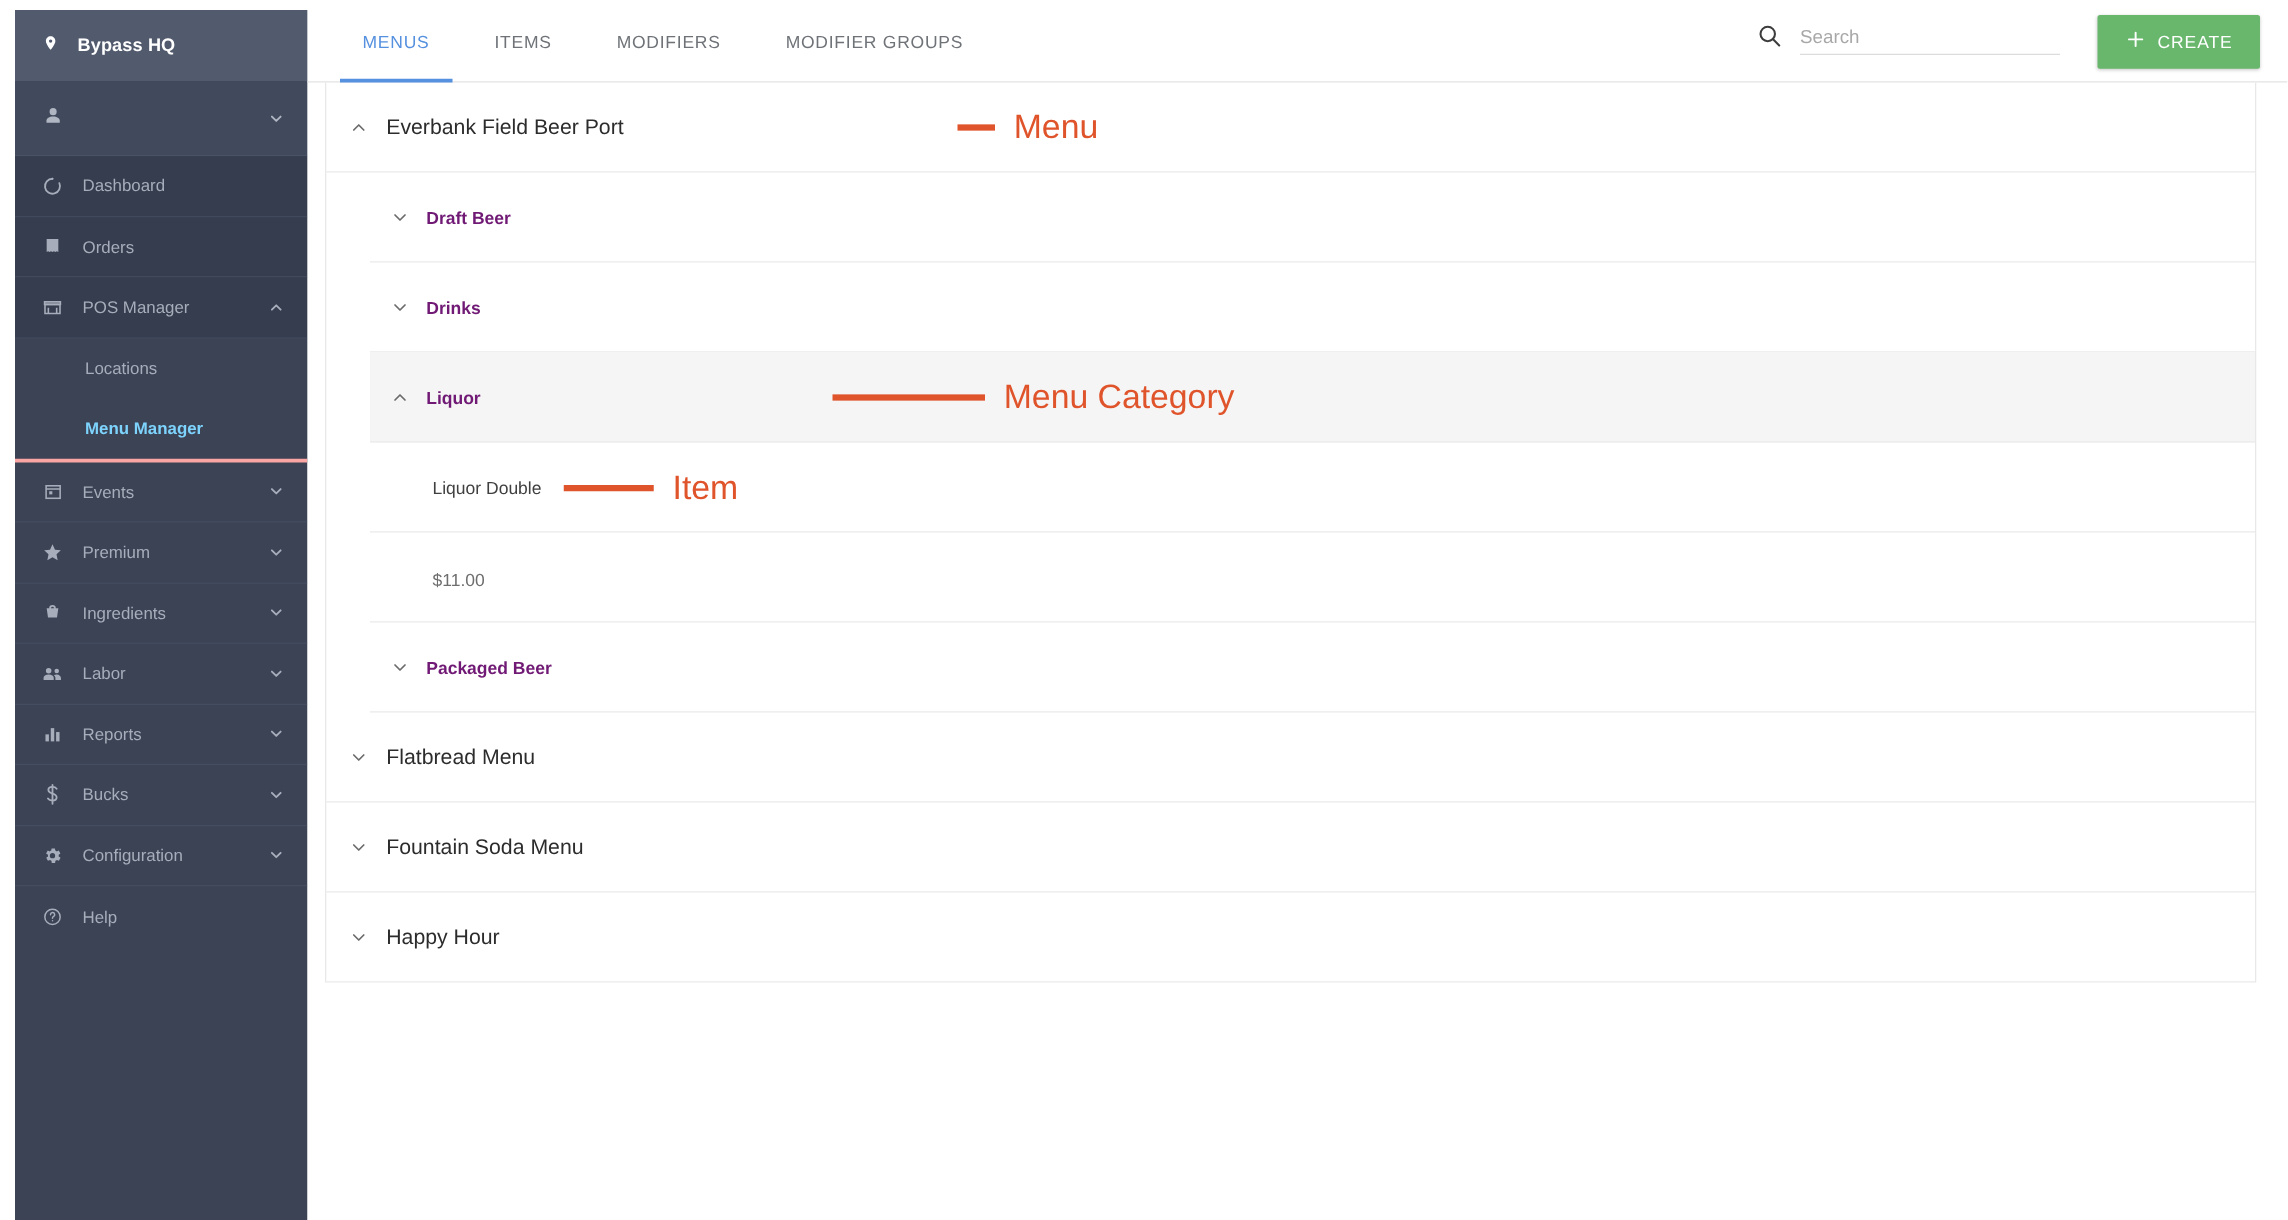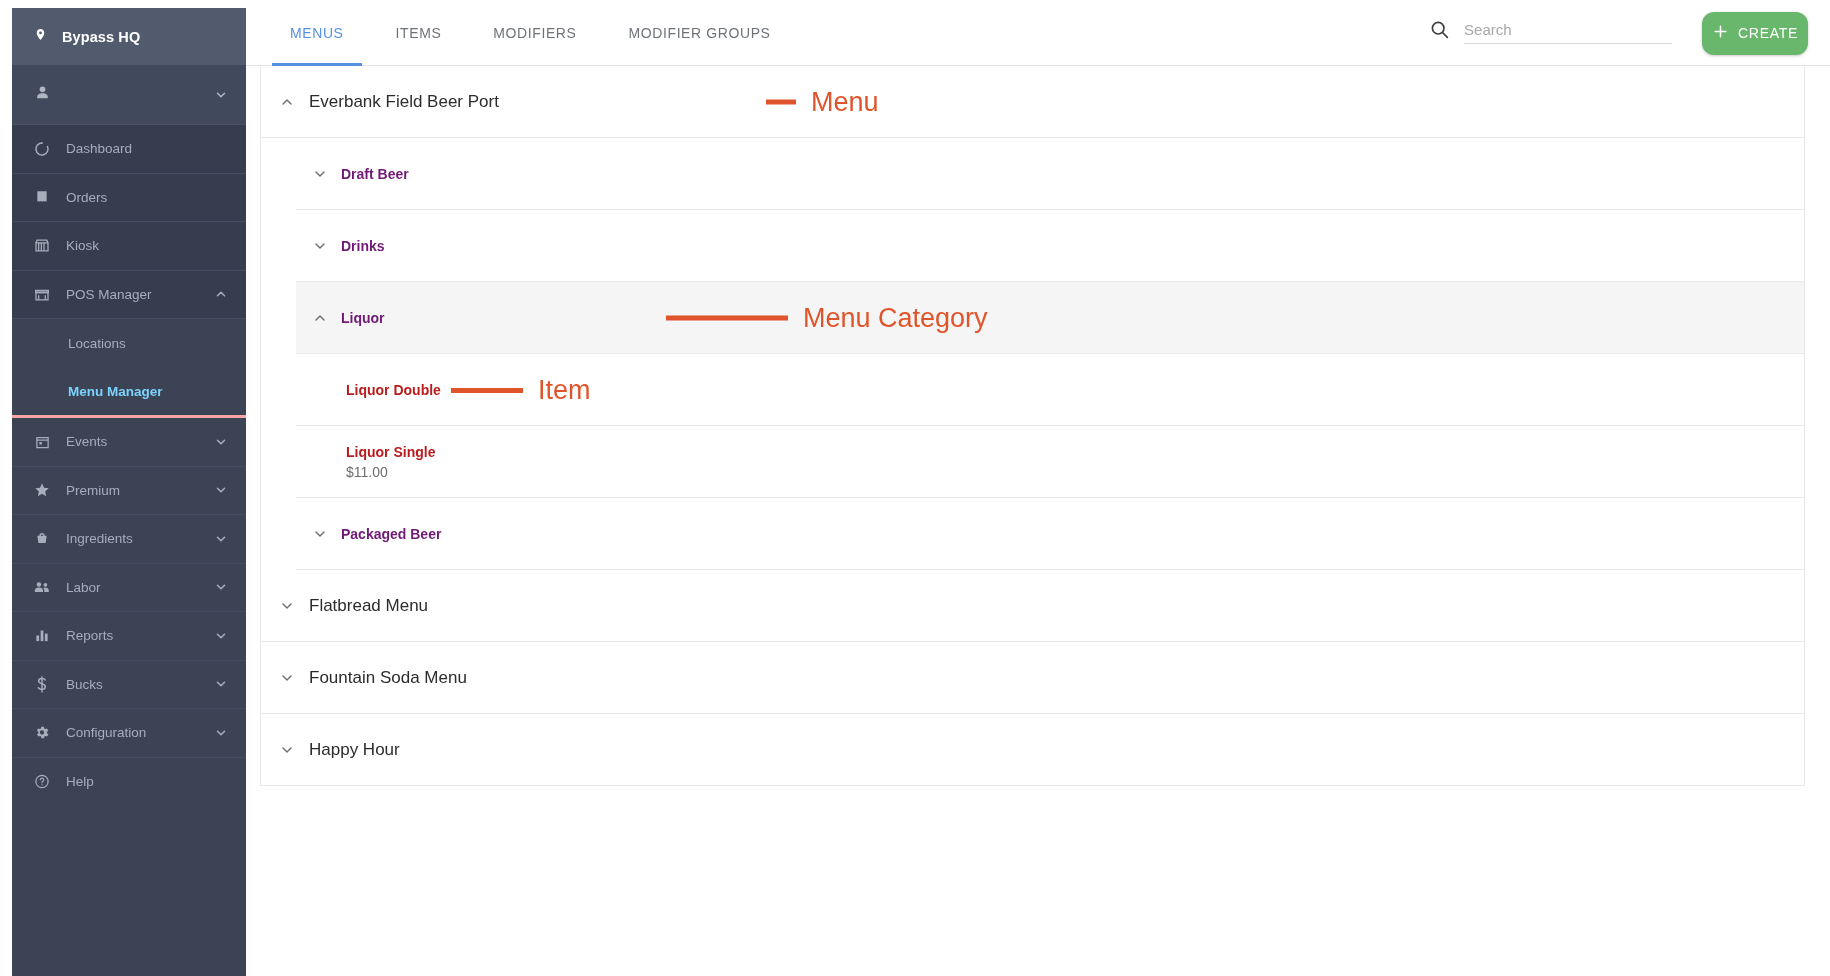--- a/index.html
+++ b/index.html
@@ -116,23 +116,23 @@
     padding: 2px 0 5px 0;
   }
   .search-input::placeholder { color: #a8a8a8; }
   .create-btn {
     display: flex; align-items: center; justify-content: center;
     gap: 9px;
     background: #69b76d;
     color: #fff;
     border: none;
     height: 43px;
-    padding: 0 10px;
+    padding: 0 22px;
     margin-right: 22px;
-    border-radius: 12px;
+    border-radius: 2px;
     font-family: "Liberation Sans", sans-serif;
     font-size: 14px; letter-spacing: .7px;
     cursor: pointer;
     box-shadow: 0 1px 3px rgba(0,0,0,.22);
   }
 
   .content {
     padding: 0 25px 0 14px;
     height: calc(976px - 66px);
     overflow: hidden;
@@ -159,21 +159,21 @@
   .row-cat.highlight { background: #f5f5f5; }
   .row-cat .title { font-size: 14px; font-weight: bold; color: #701a75; margin-left: 13px; }
 
   .item-row {
     padding-left: 50px;
     height: 72px;
     display: flex; flex-direction: column; justify-content: center;
     border-bottom: 1px solid #eaeaea;
     position: relative;
   }
-  .item-name { font-size: 14px; font-weight: bold; color: #b91c1c; }
+  .item-name { font-size: 14px; font-weight: normal; color: #404040; }
   .item-price { font-size: 14px; color: #6e6e6e; margin-top: 4px; }
 
   .chev-row { width: 16px; height: 16px; flex: 0 0 16px; color: #6b6b6b; }
 
   
   .anno {
     position: absolute;
     display: flex; align-items: center; gap: 0;
     pointer-events: none;
   }
@@ -226,30 +226,20 @@
 
     <div class="sb-item dark">
       <span class="ico">
         <svg width="14" height="16" viewBox="0 0 24 24" fill="#a7adba">
             <path d="M4 2h16v18l-2-1.2L16 20l-2-1.2L12 20l-2-1.2L8 20l-2-1.2L4 20V2zm3 4h10v1.8H7V6zm0 4h10v1.8H7V10zm0 4h10v1.8H7V14z"></path>
           </svg>
       </span>
       <span class="label">Orders</span>
     </div>
 
-    <div class="sb-item dark">
-      <span class="ico">
-        <svg width="17" height="15" viewBox="0 0 24 22" fill="none" stroke="#a7adba" stroke-width="1.9">
-            <path d="M3 7h18v12H3z"></path>
-            <path d="M3 7l1.6-4h14.8L21 7"></path>
-            <path d="M7 7v12M11 7v12M15 7v12"></path>
-          </svg>
-      </span>
-      <span class="label">Kiosk</span>
-    </div>
 
     <div class="sb-item dark">
       <span class="ico">
         <svg width="17" height="15" viewBox="0 0 24 22" fill="none" stroke="#a7adba" stroke-width="1.9">
             <path d="M3 8h18v11H3z"></path>
             <path d="M2.5 5h19v3h-19z"></path>
             <path d="M7 12v7M17 12v7"></path>
           </svg>
       </span>
       <span class="label">POS Manager</span>
@@ -478,21 +468,20 @@
 
           <div class="item-row">
             <span class="item-name">Liquor Double</span>
             <span class="anno" style="left:155px; top:23px;">
               <span class="bar" style="width:72px;"></span>
               <span class="txt">Item</span>
             </span>
           </div>
 
           <div class="item-row">
-            <span class="item-name">Liquor Single</span>
             <span class="item-price">$11.00</span>
           </div>
 
           <div class="row row-cat" style="border-bottom:1px solid #eaeaea;">
             <span class="chev-row">
               <svg width="16" height="16" viewBox="0 0 24 24" fill="none" stroke="#6b6b6b" stroke-width="2.1" stroke-linecap="round" stroke-linejoin="round">
                   <polyline points="6 9 12 15 18 9"></polyline>
                 </svg>
             </span>
             <span class="title">Packaged Beer</span>

